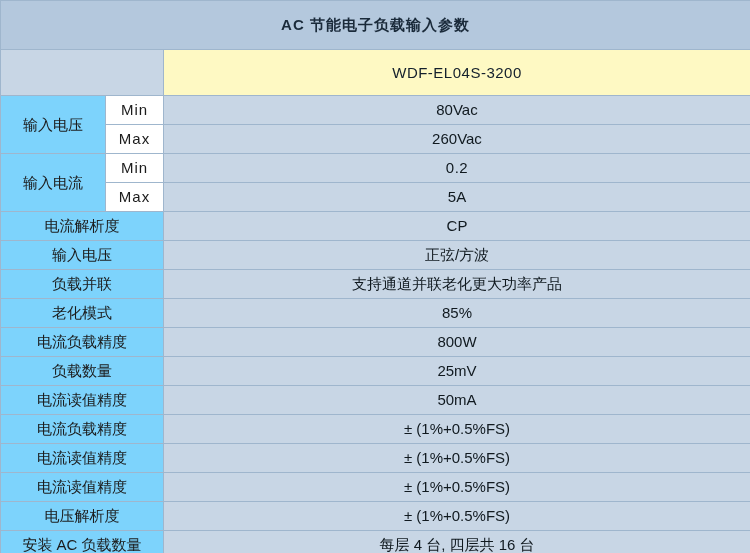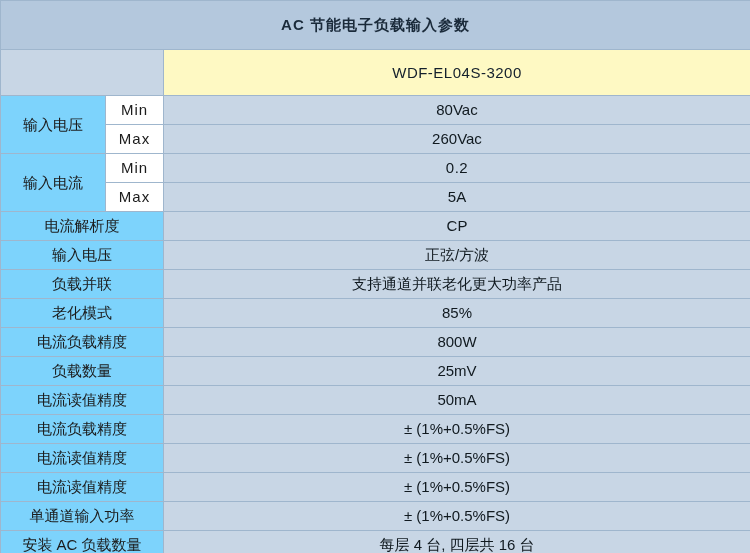--- a/index.html
+++ b/index.html
@@ -146,21 +146,21 @@
     </tr>
     <tr>
       <td class="label-cell" colspan="2">电流读值精度</td>
       <td class="value-cell">± (1%+0.5%FS)</td>
     </tr>
     <tr>
       <td class="label-cell" colspan="2">电流读值精度</td>
       <td class="value-cell">± (1%+0.5%FS)</td>
     </tr>
     <tr>
-      <td class="label-cell" colspan="2">单通道输入功率</td>
+      <td class="label-cell" colspan="2">电压解析度</td>
       <td class="value-cell">± (1%+0.5%FS)</td>
     </tr>
     <tr>
       <td class="label-cell" colspan="2">安装 AC 负载数量</td>
       <td class="value-cell">每层 4 台, 四层共 16 台</td>
     </tr>
   </tbody>
 </table>
 
 </body></html>

